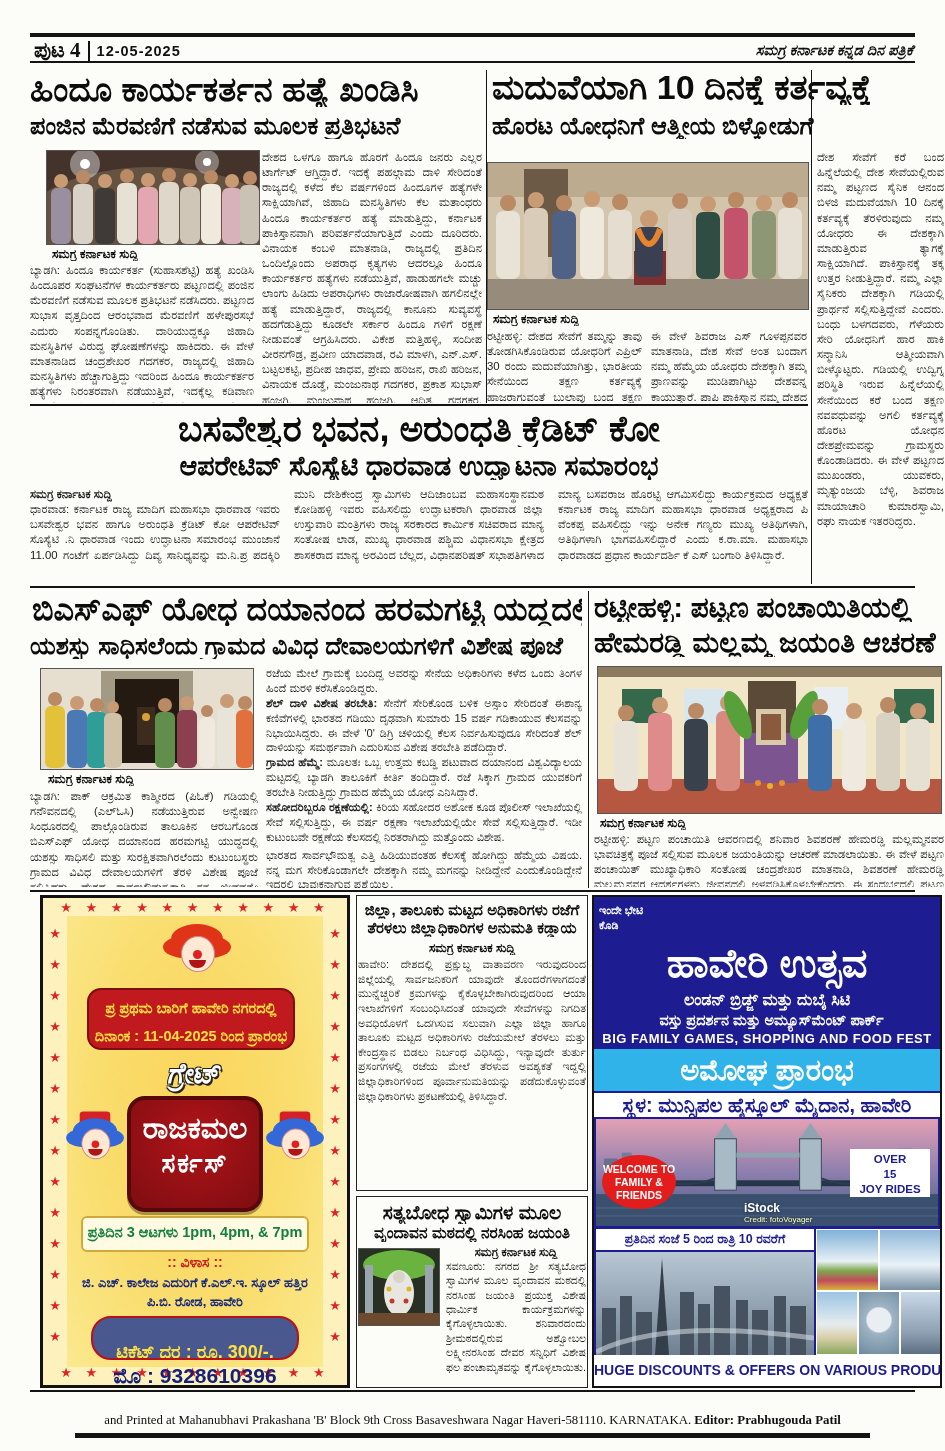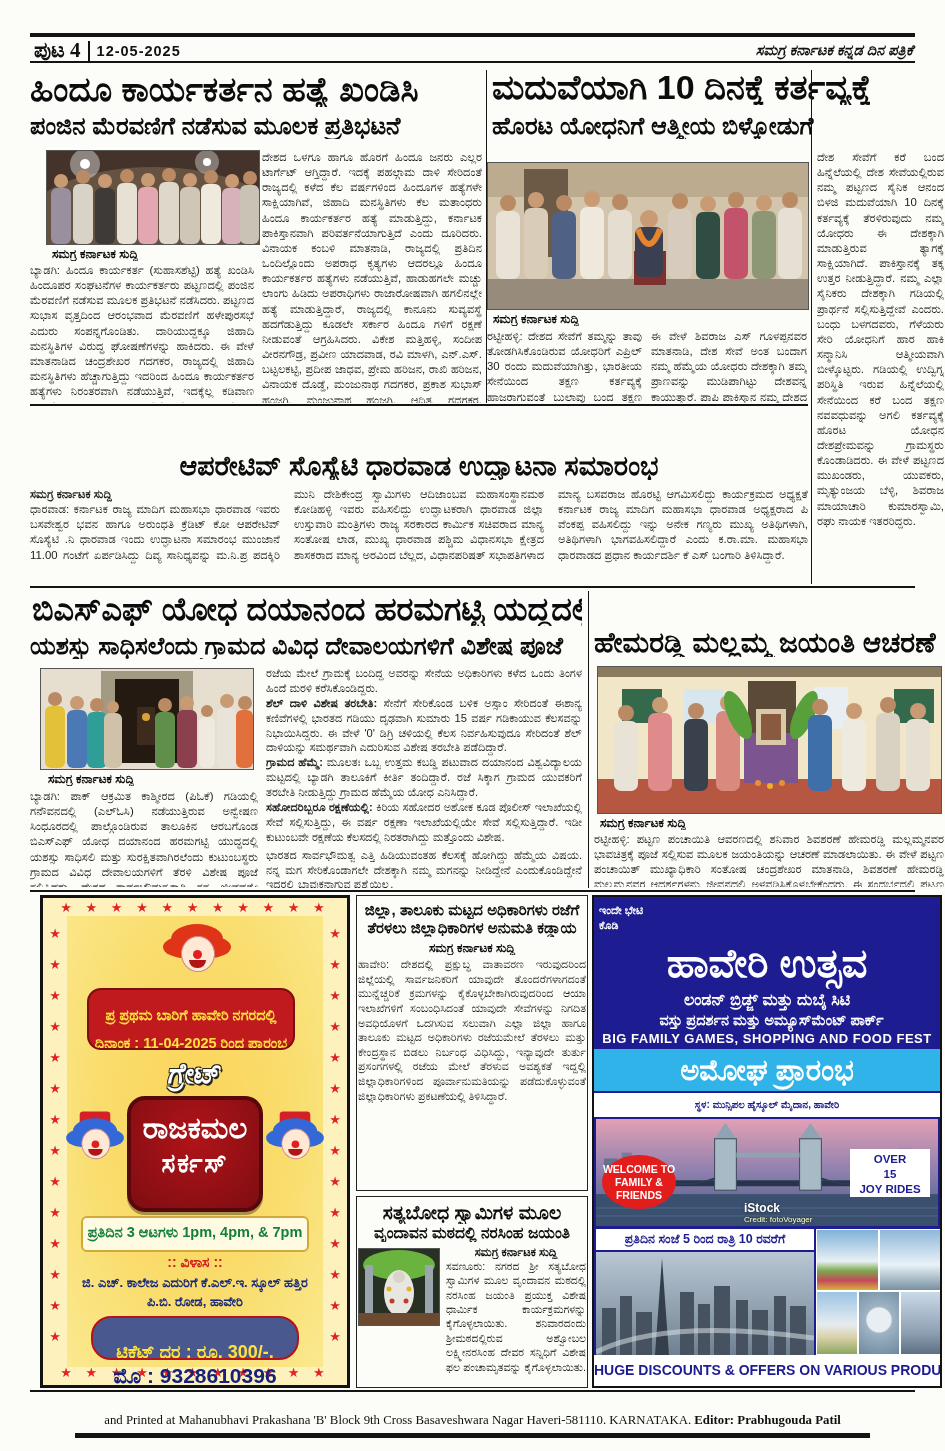--- a/index.html
+++ b/index.html
@@ -17,21 +17,21 @@
   .circus{position:absolute;left:40px;top:895px;width:310px;height:493px;background:#fdf2bd;
           border:3px solid #121212;box-sizing:border-box;}
   .circus-inner{position:absolute;left:24px;right:24px;top:18px;bottom:18px;
           background:radial-gradient(ellipse at 50% 45%, #fbd458 0%, #f9dd6e 55%, #fbe98f 100%);}
   .star-row{position:absolute;left:6px;right:6px;height:18px;color:#e32222;font-size:13px;
           letter-spacing:5px;text-align:center;overflow:hidden;}
   .star-col{position:absolute;top:20px;bottom:20px;width:20px;color:#e32222;font-size:13px;
           line-height:31px;white-space:pre-line;text-align:center;overflow:hidden;}
   .circus-redbox{position:absolute;left:20px;right:28px;top:72px;height:62px;background:#c01a1f;
           border:2px solid #7c0d10;border-radius:14px;color:#ffe23e;font-weight:bold;
-          font-size:14.5px;text-align:center;line-height:1.9;padding-top:12px;box-sizing:border-box;overflow:hidden;}
+          font-size:14.5px;text-align:center;line-height:1.9;padding-top:5px;box-sizing:border-box;overflow:hidden;}
   .circus-great{position:absolute;left:0;right:0;top:142px;text-align:center;font-size:28px;font-weight:bold;
           color:#fff;transform:skewX(-8deg);text-shadow:2px 2px 0 #222,-1px -1px 0 #222,1px -1px 0 #222,-1px 1px 0 #222;}
   .circus-badge{position:absolute;left:60px;right:60px;top:180px;height:108px;
           background:radial-gradient(circle at 50% 35%, #b01418, #7e0d12);border:4px solid #57080b;
           border-radius:18px;color:#fff;font-weight:bold;text-align:center;overflow:hidden;
           box-shadow:0 3px 0 #00000055;}
   .circus-badge .l1{font-size:29px;margin-top:12px;}
   .circus-badge .l2{font-size:26px;margin-top:2px;letter-spacing:2px;}
   .circus-times{position:absolute;left:14px;right:14px;top:300px;height:32px;background:#fffbe2;
           border:2px solid #cfa93c;border-radius:6px;color:#15803d;font-weight:bold;font-size:14.5px;
@@ -61,21 +61,21 @@
   .utsav .banner{position:absolute;left:54px;top:4px;width:288px;height:36px;background:#ffe812;
          clip-path:polygon(10% 0,100% 0,100% 100%,0 100%);color:#1d1c90;font-weight:bold;font-size:14.5px;
          text-align:center;line-height:40px;white-space:nowrap;overflow:hidden;}
   .utsav .title{position:absolute;left:0;right:0;top:44px;text-align:center;font-size:40px;font-weight:bold;white-space:nowrap;}
   .utsav .sub1{position:absolute;left:0;right:0;top:94px;text-align:center;font-size:16px;font-weight:bold;white-space:nowrap;}
   .utsav .sub2{position:absolute;left:0;right:0;top:115px;text-align:center;font-size:14.5px;font-weight:bold;white-space:nowrap;padding-left:9px;}
   .utsav .sub3{position:absolute;left:0;right:0;top:134px;text-align:center;font-size:13px;font-weight:bold;letter-spacing:.5px;white-space:nowrap;}
   .utsav .blueband{position:absolute;left:0;right:0;top:152px;height:42px;background:#2fb3e8;
          text-align:center;font-size:29px;font-weight:bold;line-height:42px;white-space:nowrap;overflow:hidden;}
   .utsav .venue{position:absolute;left:0;right:0;top:196px;height:24px;background:#fff;color:#1d1c90;
-         text-align:center;font-size:10px;font-weight:bold;line-height:24px;white-space:nowrap;overflow:hidden;}
+         text-align:center;font-size:20px;font-weight:bold;line-height:24px;white-space:nowrap;overflow:hidden;}
   .utsav .bridge{position:absolute;left:2px;right:2px;top:222px;height:108px;overflow:hidden;}
   .utsav .welcome{position:absolute;left:8px;top:258px;width:74px;height:54px;background:#e31c1c;border-radius:50%;
          font-size:10.5px;font-weight:bold;text-align:center;line-height:1.25;padding-top:8px;box-sizing:border-box;z-index:3;}
   .utsav .joyrides{position:absolute;right:10px;top:252px;width:80px;height:48px;background:#fff;color:#1d1c90;
          font-size:11.5px;font-weight:bold;text-align:center;line-height:1.3;padding-top:3px;box-sizing:border-box;z-index:3;}
   .utsav .istock{position:absolute;left:150px;top:304px;z-index:3;font-weight:bold;font-size:12px;color:#fff;text-shadow:0 0 3px #0008;}
   .utsav .istock small{display:block;font-size:8px;font-weight:normal;color:#ffb;}
   .utsav .timestrip{position:absolute;left:2px;top:332px;width:218px;height:21px;background:#fff;color:#1d1c90;
          font-size:12.5px;font-weight:bold;text-align:center;line-height:21px;white-space:nowrap;overflow:hidden;}
   .utsav .dubai{position:absolute;left:2px;top:355px;width:218px;height:103px;overflow:hidden;}
@@ -179,20 +179,21 @@
           <rect x="290" y="45" width="24" height="71" rx="7" fill="#e6dfd4"></rect>
       </g>
     </svg>
   </div>
   <div class="abs byline" style="left:493px;top:312px;">ಸಮಗ್ರ ಕರ್ನಾಟಕ ಸುದ್ದಿ</div>
   <div class="abs body-txt" style="left:487px;top:329px;width:155px;height:74px;">ರಟ್ಟೀಹಳ್ಳಿ: ದೇಶದ ಸೇವೆಗೆ ತಮ್ಮನ್ನು ತಾವು ತೋಡಗಿಸಿಕೊಂಡಿರುವ ಯೋಧರಿಗೆ ಎಪ್ರಿಲ್ 30 ರಂದು ಮದುವೆಯಾಗಿತ್ತು, ಭಾರತೀಯ ಸೇನೆಯಿಂದ ತಕ್ಷಣ ಕರ್ತವ್ಯಕ್ಕೆ ಹಾಜರಾಗುವಂತೆ ಬುಲಾವು ಬಂದ ತಕ್ಷಣ ಮರುಮಾತನಾಡದೇ ಕರ್ತವ್ಯಕ್ಕೆ ಹಾಜರಾಗಲು ಹೊರಟಿದ್ದಾರೆ.</div>
   <div class="abs body-txt" style="left:651px;top:329px;width:156px;height:74px;">ಈ ವೇಳೆ ಶಿವರಾಜ ಎಸ್ ಗೂಳಪ್ಪನವರ ಮಾತನಾಡಿ, ದೇಶ ಸೇವೆ ಅಂತ ಬಂದಾಗ ನಮ್ಮ ಹೆಮ್ಮೆಯ ಯೋಧರು ದೇಶಕ್ಕಾಗಿ ತಮ್ಮ ಪ್ರಾಣವನ್ನು ಮುಡಿಪಾಗಿಟ್ಟು ದೇಶವನ್ನ ಕಾಯುತ್ತಾರೆ. ಪಾಪಿ ಪಾಕಿಸ್ತಾನ ನಮ್ಮ ದೇಶದ ಮೇಲೆ ದಾಳಿ ಮಾಡುವುದಕ್ಕೆ ಬಂದಾಗ ನಮ್ಮ ದೇಶದ ಸೈನಿಕರು ತಕ್ಕ ಪಾಠ ಕಲಿಸಿದ್ದಾರೆ.. ಪಾಕಿಸ್ತಾನಕ್ಕೆ ತಕ್ಕ ಉತ್ತರ ನೀಡುವುದಕ್ಕೆ ನಮ್ಮ ದೇಶದ ಯೋಧರು ಸನ್ನದ್ಧರಾಗಿದ್ದಾರೆ.</div>
   <div class="rule" style="left:811px;top:70px;width:1px;height:514px;"></div>
   <div class="abs body-txt" style="left:817px;top:150px;width:127px;height:433px;">ದೇಶ ಸೇವೆಗೆ ಕರೆ ಬಂದ ಹಿನ್ನೆಲೆಯಲ್ಲಿ ದೇಶ ಸೇವೆಯಲ್ಲಿರುವ ನಮ್ಮ ಪಟ್ಟಣದ ಸೈನಿಕ ಆನಂದ ಬಿಳಜಿ ಮದುವೆಯಾಗಿ 10 ದಿನಕ್ಕೆ ಕರ್ತವ್ಯಕ್ಕೆ ತೆರಳಿರುವುದು ನಮ್ಮ ಯೋಧರು ಈ ದೇಶಕ್ಕಾಗಿ ಮಾಡುತ್ತಿರುವ ತ್ಯಾಗಕ್ಕೆ ಸಾಕ್ಷಿಯಾಗಿದೆ. ಪಾಕಿಸ್ತಾನಕ್ಕೆ ತಕ್ಕ ಉತ್ತರ ನೀಡುತ್ತಿದ್ದಾರೆ. ನಮ್ಮ ಎಲ್ಲಾ ಸೈನಿಕರು ದೇಶಕ್ಕಾಗಿ ಗಡಿಯಲ್ಲಿ ಪ್ರಾರ್ಥನೆ ಸಲ್ಲಿಸುತ್ತಿದ್ದೇವೆ ಎಂದರು. ಬಂಧು ಬಳಗದವರು, ಗೆಳೆಯರು ಸೇರಿ ಯೋಧನಿಗೆ ಹಾರ ಹಾಕಿ ಸನ್ಮಾನಿಸಿ ಆತ್ಮೀಯವಾಗಿ ಬೀಳ್ಕೊಟ್ಟರು. ಗಡಿಯಲ್ಲಿ ಉದ್ವಿಗ್ನ ಪರಿಸ್ಥಿತಿ ಇರುವ ಹಿನ್ನೆಲೆಯಲ್ಲಿ ಸೇನೆಯಿಂದ ಕರೆ ಬಂದ ತಕ್ಷಣ ನವವಧುವನ್ನು ಅಗಲಿ ಕರ್ತವ್ಯಕ್ಕೆ ಹೊರಟ ಯೋಧನ ದೇಶಪ್ರೇಮವನ್ನು ಗ್ರಾಮಸ್ಥರು ಕೊಂಡಾಡಿದರು. ಈ ವೇಳೆ ಪಟ್ಟಣದ ಮುಖಂಡರು, ಯುವಕರು, ಮೃತ್ಯುಂಜಯ ಬೆಳ್ಳಿ, ಶಿವರಾಜ ಮಾಯಾಚಾರಿ ಕುಮಾರಸ್ವಾಮಿ, ರಘು ನಾಯಕ ಇತರರಿದ್ದರು.</div>
 
+  <div class="abs hl" style="left:30px;top:410px;width:778px;font-size:36px;text-align:center;">ಬಸವೇಶ್ವರ ಭವನ, ಅರುಂಧತಿ ಕ್ರೆಡಿಟ್ ಕೋ</div>
   <div class="abs hl" style="left:30px;top:452px;width:778px;font-size:27px;text-align:center;">ಆಪರೇಟಿವ್ ಸೊಸ್ಯೆಟಿ ಧಾರವಾಡ ಉದ್ಘಾಟನಾ ಸಮಾರಂಭ</div>
   <div class="abs body-txt" style="left:30px;top:487px;width:778px;height:97px;column-count:3;column-gap:14px;">
     <b style="display:block;">ಸಮಗ್ರ ಕರ್ನಾಟಕ ಸುದ್ದಿ</b>
     <span>ಧಾರವಾಡ: ಕರ್ನಾಟಕ ರಾಜ್ಯ ಮಾದಿಗ ಮಹಾಸಭಾ ಧಾರವಾಡ ಇವರು ಬಸವೇಶ್ವರ ಭವನ ಹಾಗೂ ಅರುಂಧತಿ ಕ್ರೆಡಿಟ್ ಕೋ ಆಪರೇಟಿವ್ ಸೊಸ್ಯೆಟಿ .ನಿ ಧಾರವಾಡ ಇಂದು ಉದ್ಘಾಟನಾ ಸಮಾರಂಭ ಮುಂಜಾನೆ 11.00 ಗಂಟೆಗೆ ಏರ್ಪಡಿಸಿದ್ದು ದಿವ್ಯ ಸಾನಿಧ್ಯವನ್ನು ಮ.ನಿ.ಪ್ರ ಪದಕ್ಕಿರಿ ಮುನಿ ದೇಶಿಕೇಂದ್ರ ಸ್ವಾಮಿಗಳು ಆದಿಜಾಂಬವ ಮಹಾಸಂಸ್ಥಾನಮಠ ಕೋಡಿಹಳ್ಳಿ ಇವರು ವಹಿಸಲಿದ್ದು ಉದ್ಘಾಟಕರಾಗಿ ಧಾರವಾಡ ಜಿಲ್ಲಾ ಉಸ್ತುವಾರಿ ಮಂತ್ರಿಗಳು ರಾಜ್ಯ ಸರಕಾರದ ಕಾರ್ಮಿಕ ಸಚಿವರಾದ ಮಾನ್ಯ ಸಂತೋಷ ಲಾಡ, ಮುಖ್ಯ ಧಾರವಾಡ ಪಶ್ಚಿಮ ವಿಧಾನಸಭಾ ಕ್ಷೇತ್ರದ ಶಾಸಕರಾದ ಮಾನ್ಯ ಅರವಿಂದ ಬೆಲ್ಲದ, ವಿಧಾನಪರಿಷತ್ ಸಭಾಪತಿಗಳಾದ ಮಾನ್ಯ ಬಸವರಾಜ ಹೊರಟ್ಟಿ ಆಗಮಿಸಲಿದ್ದು ಕಾರ್ಯಕ್ರಮದ ಅಧ್ಯಕ್ಷತೆ ಕರ್ನಾಟಕ ರಾಜ್ಯ ಮಾದಿಗ ಮಹಾಸಭಾ ಧಾರವಾಡ ಅಧ್ಯಕ್ಷರಾದ ಪಿ ವೆಂಕಪ್ಪ ವಹಿಸಲಿದ್ದು ಇನ್ನು ಅನೇಕ ಗಣ್ಯರು ಮುಖ್ಯ ಅತಿಥಿಗಳಾಗಿ, ಅತಿಥಿಗಳಾಗಿ ಭಾಗವಹಿಸಲಿದ್ದಾರೆ ಎಂದು ಕ.ರಾ.ಮಾ. ಮಹಾಸಭಾ ಧಾರವಾಡದ ಪ್ರಧಾನ ಕಾರ್ಯದರ್ಶಿ ಕೆ ಎಸ್ ಬಂಗಾರಿ ತಿಳಿಸಿದ್ದಾರೆ.</span>
   </div>
   <div class="rule" style="left:30px;top:586px;width:885px;height:2px;"></div>
 
   <div class="abs hl" style="left:32px;top:593px;width:550px;font-size:32px;">ಬಿಎಸ್‌ಎಫ್ ಯೋಧ ದಯಾನಂದ ಹರಮಗಟ್ಟಿ ಯದ್ದದಲ್ಲಿ</div>
   <div class="abs hl" style="left:30px;top:634px;width:552px;font-size:24px;">ಯಶಸ್ಸು ಸಾಧಿಸಲೆಂದು ಗ್ರಾಮದ ವಿವಿಧ ದೇವಾಲಯಗಳಿಗೆ ವಿಶೇಷ ಪೂಜೆ</div>
   <div class="photo" style="left:40px;top:668px;width:212px;height:100px;">
@@ -229,20 +230,21 @@
   <div class="abs body-txt" style="left:266px;top:666px;width:316px;height:222px;font-size:11.2px;">
     <div><span class="lead"></span><span>ರಜೆಯ ಮೇಲೆ ಗ್ರಾಮಕ್ಕೆ ಬಂದಿದ್ದ ಅವರನ್ನು ಸೇನೆಯ ಅಧಿಕಾರಿಗಳು ಕಳೆದ ಒಂದು ತಿಂಗಳ ಹಿಂದೆ ಮರಳಿ ಕರೆಸಿಕೊಂಡಿದ್ದರು.</span></div>
     <div><span class="lead">ಶೆಲ್ ದಾಳಿ ವಿಶೇಷ ತರಬೇತಿ:</span><span> ಸೇನೆಗೆ ಸೇರಿಕೊಂಡ ಬಳಿಕ ಅಸ್ಸಾಂ ಸೇರಿದಂತೆ ಈಶಾನ್ಯ ಕಣಿವೆಗಳಲ್ಲಿ ಭಾರತದ ಗಡಿಯು ದೃಢವಾಗಿ ಸುಮಾರು 15 ವರ್ಷ ಗಡಿಕಾಯುವ ಕೆಲಸವನ್ನು ನಿಭಾಯಿಸಿದ್ದರು. ಈ ವೇಳೆ '0' ಡಿಗ್ರಿ ಚಳಿಯಲ್ಲಿ ಕೆಲಸ ನಿರ್ವಹಿಸುವುದೂ ಸೇರಿದಂತೆ ಶೆಲ್ ದಾಳಿಯನ್ನು ಸಮರ್ಥವಾಗಿ ಎದುರಿಸುವ ವಿಶೇಷ ತರಬೇತಿ ಪಡೆದಿದ್ದಾರೆ.</span></div>
     <div><span class="lead">ಗ್ರಾಮದ ಹೆಮ್ಮೆ:</span><span> ಮೂಲತಃ ಒಬ್ಬ ಉತ್ತಮ ಕಬಡ್ಡಿ ಪಟುವಾದ ದಯಾನಂದ ವಿಶ್ವವಿದ್ಯಾಲಯ ಮಟ್ಟದಲ್ಲಿ ಬ್ಯಾಡಗಿ ತಾಲೂಕಿಗೆ ಕೀರ್ತಿ ತಂದಿದ್ದಾರೆ. ರಜೆ ಸಿಕ್ಕಾಗ ಗ್ರಾಮದ ಯುವಕರಿಗೆ ತರಬೇತಿ ನೀಡುತ್ತಿದ್ದು ಗ್ರಾಮದ ಹೆಮ್ಮೆಯ ಯೋಧ ಎನಿಸಿದ್ದಾರೆ.</span></div>
     <div><span class="lead">ಸಹೋದರಿಬ್ಬರೂ ರಕ್ಷಣೆಯಲ್ಲಿ:</span><span> ಕಿರಿಯ ಸಹೋದರ ಅಶೋಕ ಕೂಡ ಪೊಲೀಸ್ ಇಲಾಖೆಯಲ್ಲಿ ಸೇವೆ ಸಲ್ಲಿಸುತ್ತಿದ್ದು, ಈ ವರ್ಷ ರಕ್ಷಣಾ ಇಲಾಖೆಯಲ್ಲಿಯೇ ಸೇವೆ ಸಲ್ಲಿಸುತ್ತಿದ್ದಾರೆ. ಇಡೀ ಕುಟುಂಬವೇ ರಕ್ಷಣೆಯ ಕೆಲಸದಲ್ಲಿ ನಿರತರಾಗಿದ್ದು ಮತ್ತೊಂದು ವಿಶೇಷ.</span></div>
     <div style="margin-top:3px;"><span>ಭಾರತದ ಸಾರ್ವಭೌಮತ್ವ ಎತ್ತಿ ಹಿಡಿಯುವಂತಹ ಕೆಲಸಕ್ಕೆ ಹೋಗಿದ್ದು ಹೆಮ್ಮೆಯ ವಿಷಯ. ನನ್ನ ಮಗ ಸೇರಿಕೊಂಡಾಗಲೇ ದೇಶಕ್ಕಾಗಿ ನಮ್ಮ ಮಗನನ್ನು ನೀಡಿದ್ದೇನೆ ಎಂದುಕೊಂಡಿದ್ದೇನೆ ಇದರಲ್ಲಿ ಭಾವುಕನಾಗುವ ಪ್ರಶ್ನೆಯಿಲ್ಲ.</span></div>
 
   </div>
   <div class="rule" style="left:588px;top:591px;width:1px;height:297px;"></div>
 
+  <div class="abs hl" style="left:594px;top:593px;width:350px;font-size:28px;">ರಟ್ಟೀಹಳ್ಳಿ: ಪಟ್ಟಣ ಪಂಚಾಯಿತಿಯಲ್ಲಿ</div>
   <div class="abs hl" style="left:594px;top:628px;width:350px;font-size:28px;">ಹೇಮರಡ್ಡಿ ಮಲ್ಲಮ್ಮ ಜಯಂತಿ ಆಚರಣೆ</div>
   <div class="photo" style="left:597px;top:666px;width:343px;height:146px;">
     <svg viewBox="0 0 343 146" preserveAspectRatio="none">
       <rect width="343" height="146" fill="#f2e6c9"></rect>
       <rect width="343" height="10" fill="#8c7a5f"></rect>
       <rect x="24" y="22" width="40" height="34" fill="#35694b"></rect>
         <rect x="86" y="22" width="40" height="34" fill="#d8e6ee"></rect>
       <rect x="150" y="14" width="48" height="72" fill="#5b4a38"></rect>
       <rect x="216" y="20" width="34" height="42" fill="#e9eef2"></rect>
         <rect x="296" y="22" width="40" height="34" fill="#35694b"></rect>

